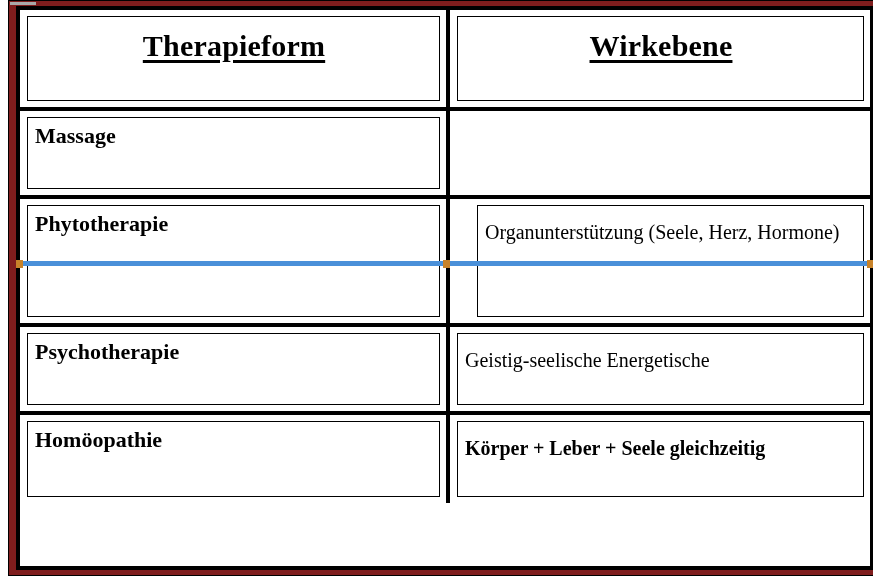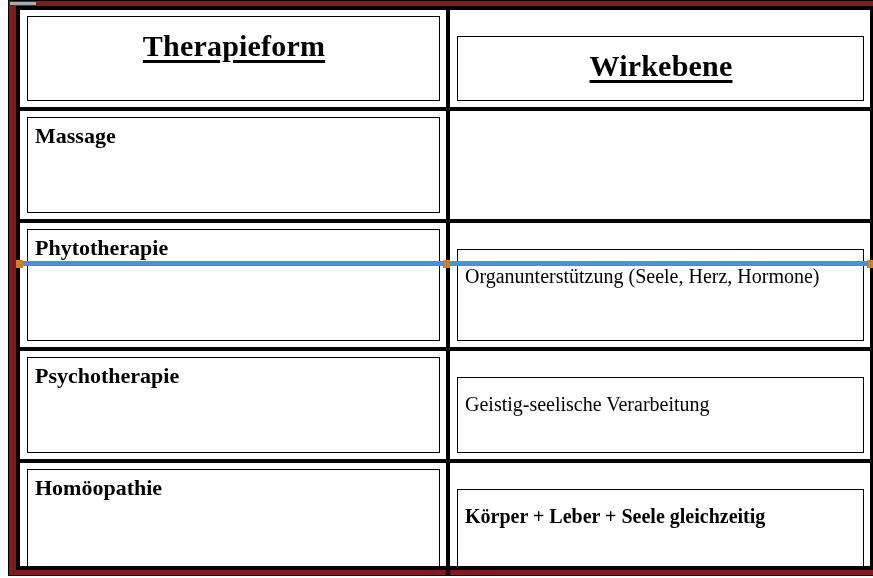--- a/index.html
+++ b/index.html
@@ -65,21 +65,21 @@
   .cell-inner {
     box-sizing: border-box;
     border: 1px solid #000000;
     width: 100%;
     height: 100%;
     padding: 4px 6px 4px 7px;
     overflow: hidden;
   }
 
   .col-left  { width: 430px; flex: 0 0 430px; border-right: 4px solid #000000; }
-  .col-right { width: 420px; flex: 1 1 auto; margin-top: 20px; }
+  .col-right { width: 420px; flex: 1 1 auto; }
 
   
   #header-row { height: 101px; }
   #header-row .cell-inner {
     display: flex;
     align-items: flex-start;
     justify-content: center;
   }
   .head-text {
     font-weight: bold;
@@ -87,22 +87,22 @@
     line-height: 1.18;
     text-decoration: underline;
     text-underline-offset: 4px;
     text-decoration-thickness: 3px;
     letter-spacing: 0.2px;
     margin-top: 7px;
     white-space: nowrap;
   }
 
   
-  .body-row { height: 112px; }
-  #row-phyto { height: 128px; }
+  .body-row { height: 88px; }
+  #row-phyto { height: 128px; gap: 20px; }
 
   .therapy-text {
     font-weight: bold;
     font-size: 22px;
     line-height: 1.25;
     white-space: nowrap;
   }
   .effect-text {
     font-weight: normal;
     font-size: 20px;
@@ -183,21 +183,21 @@
     </div>
 
     <div class="row body-row" id="row-psycho">
       <div class="cell col-left">
         <div class="cell-inner">
           <span class="therapy-text">Psychotherapie</span>
         </div>
       </div>
       <div class="cell col-right">
         <div class="cell-inner">
-          <span class="effect-text">Geistig-seelische Verarbeitung</span>
+          <span class="effect-text">Geistig-seelische Energetische</span>
         </div>
       </div>
     </div>
 
     <div class="row body-row" id="row-homoeo">
       <div class="cell col-left">
         <div class="cell-inner">
           <span class="therapy-text">Homöopathie</span>
         </div>
       </div>

